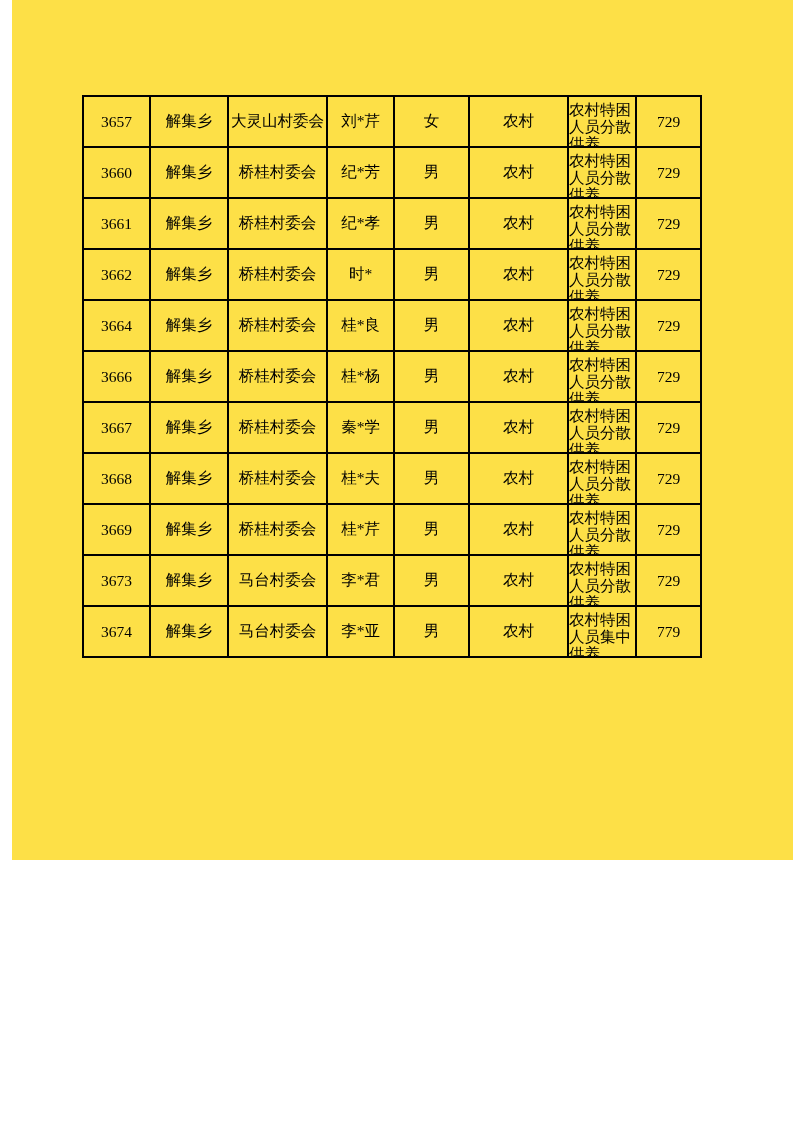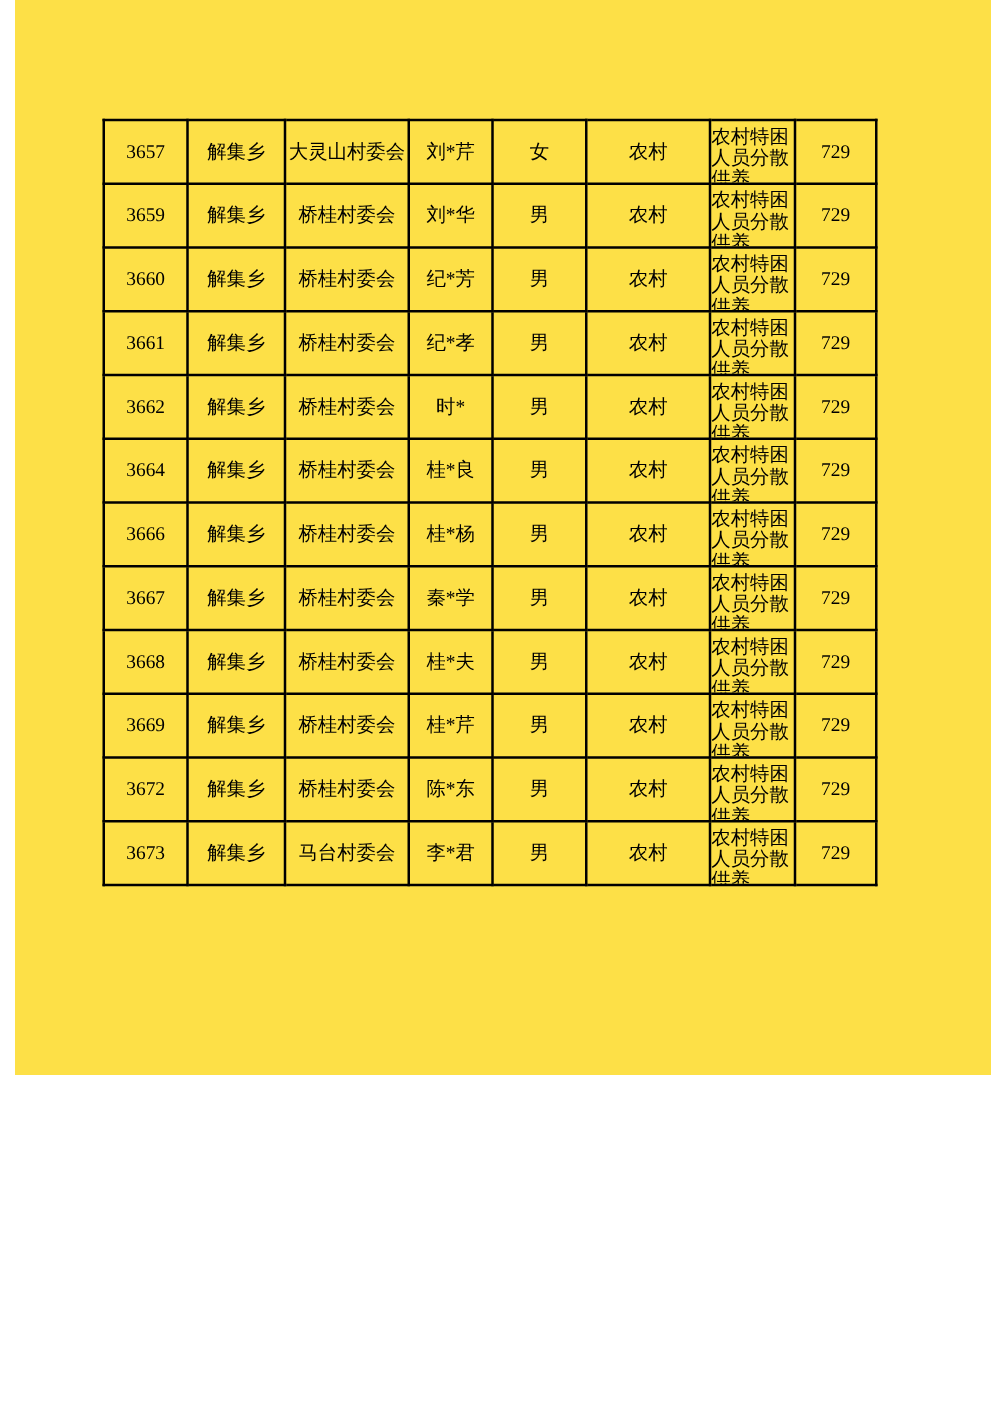--- a/index.html
+++ b/index.html
@@ -74,32 +74,20 @@
           <td>大灵山村委会</td>
           <td>刘*芹</td>
           <td>女</td>
           <td>农村</td>
           <td class="cat">
             <div class="cat-inner">农村特困人员分散供养</div>
           </td>
           <td>729</td>
         </tr>
         <tr>
-          <td>3659</td>
-          <td>解集乡</td>
-          <td>桥桂村委会</td>
-          <td>刘*华</td>
-          <td>男</td>
-          <td>农村</td>
-          <td class="cat">
-            <div class="cat-inner">农村特困人员分散供养</div>
-          </td>
-          <td>729</td>
-        </tr>
-        <tr>
           <td>3660</td>
           <td>解集乡</td>
           <td>桥桂村委会</td>
           <td>纪*芳</td>
           <td>男</td>
           <td>农村</td>
           <td class="cat">
             <div class="cat-inner">农村特困人员分散供养</div>
           </td>
           <td>729</td>
@@ -174,46 +162,46 @@
           <td class="cat">
             <div class="cat-inner">农村特困人员分散供养</div>
           </td>
           <td>729</td>
         </tr>
         <tr>
           <td>3669</td>
           <td>解集乡</td>
           <td>桥桂村委会</td>
           <td>桂*芹</td>
-          <td>男</td>
-          <td>农村</td>
-          <td class="cat">
-            <div class="cat-inner">农村特困人员分散供养</div>
-          </td>
-          <td>729</td>
-        </tr>
-        <tr>
-          <td>3672</td>
-          <td>解集乡</td>
-          <td>桥桂村委会</td>
-          <td>陈*东</td>
           <td>男</td>
           <td>农村</td>
           <td class="cat">
             <div class="cat-inner">农村特困人员分散供养</div>
           </td>
           <td>729</td>
         </tr>
         <tr>
           <td>3673</td>
           <td>解集乡</td>
           <td>马台村委会</td>
           <td>李*君</td>
           <td>男</td>
           <td>农村</td>
           <td class="cat">
             <div class="cat-inner">农村特困人员分散供养</div>
           </td>
           <td>729</td>
+        </tr>
+        <tr>
+          <td>3674</td>
+          <td>解集乡</td>
+          <td>马台村委会</td>
+          <td>李*亚</td>
+          <td>男</td>
+          <td>农村</td>
+          <td class="cat">
+            <div class="cat-inner">农村特困人员集中供养</div>
+          </td>
+          <td>779</td>
         </tr>
       </tbody>
   </table>
 </div>
 
 </body></html>

